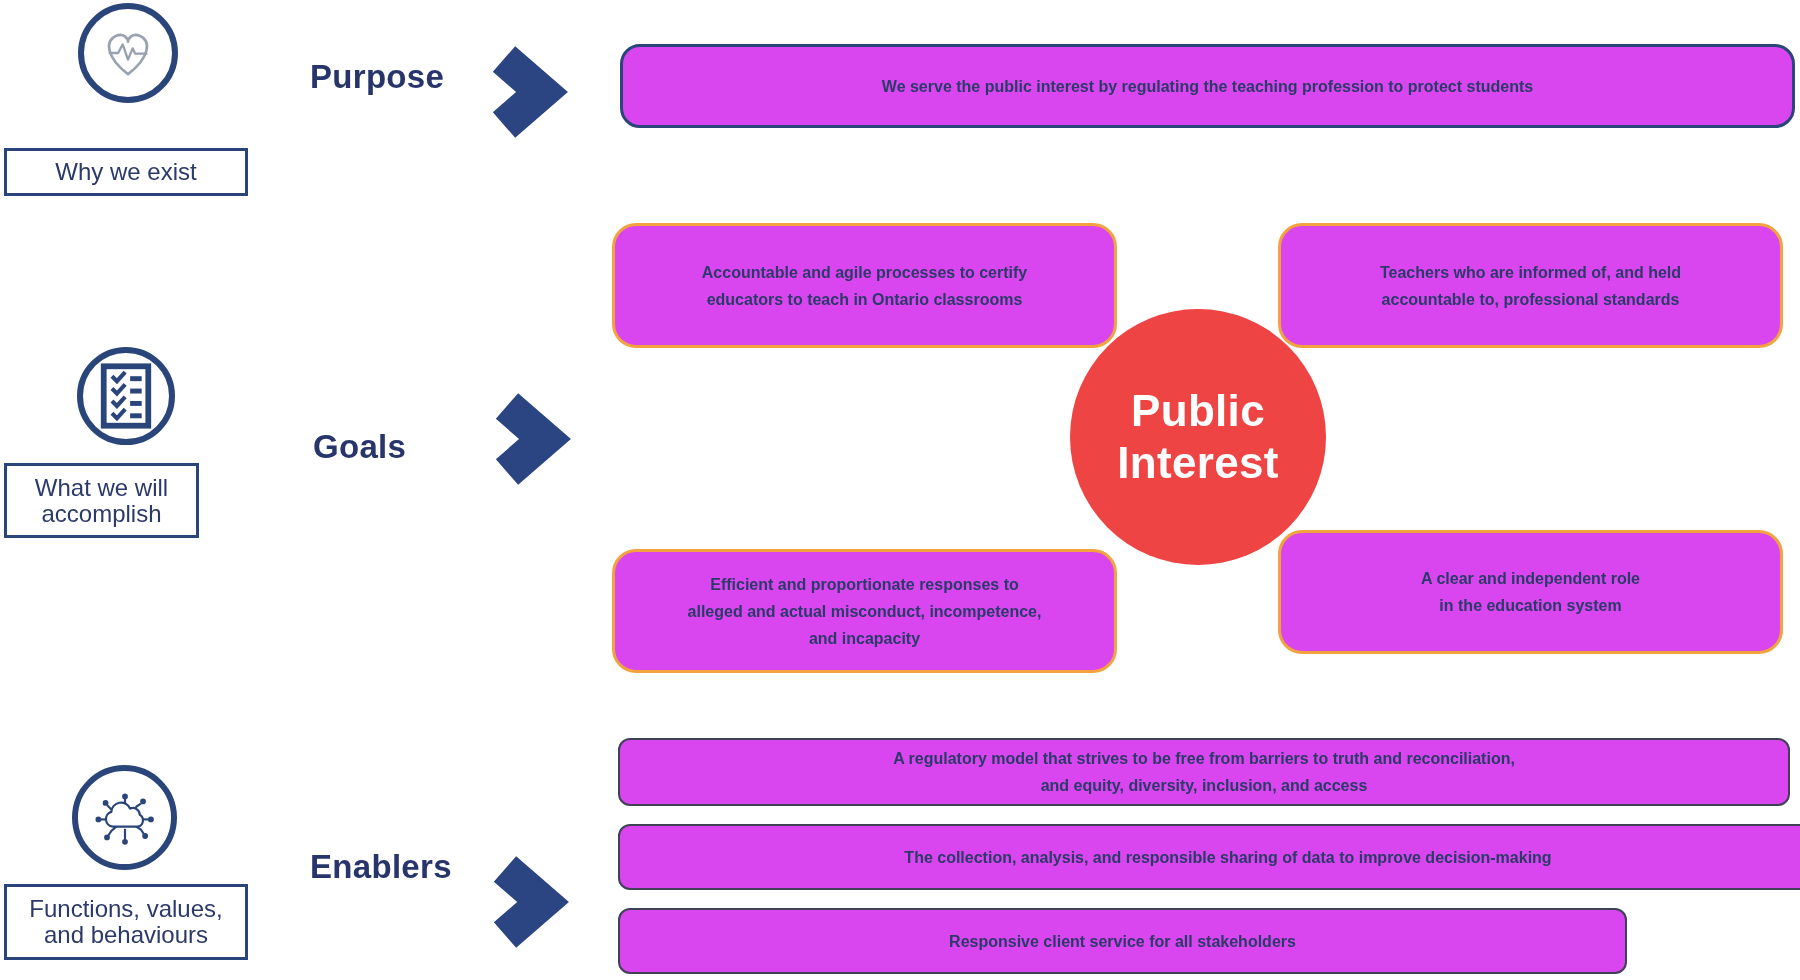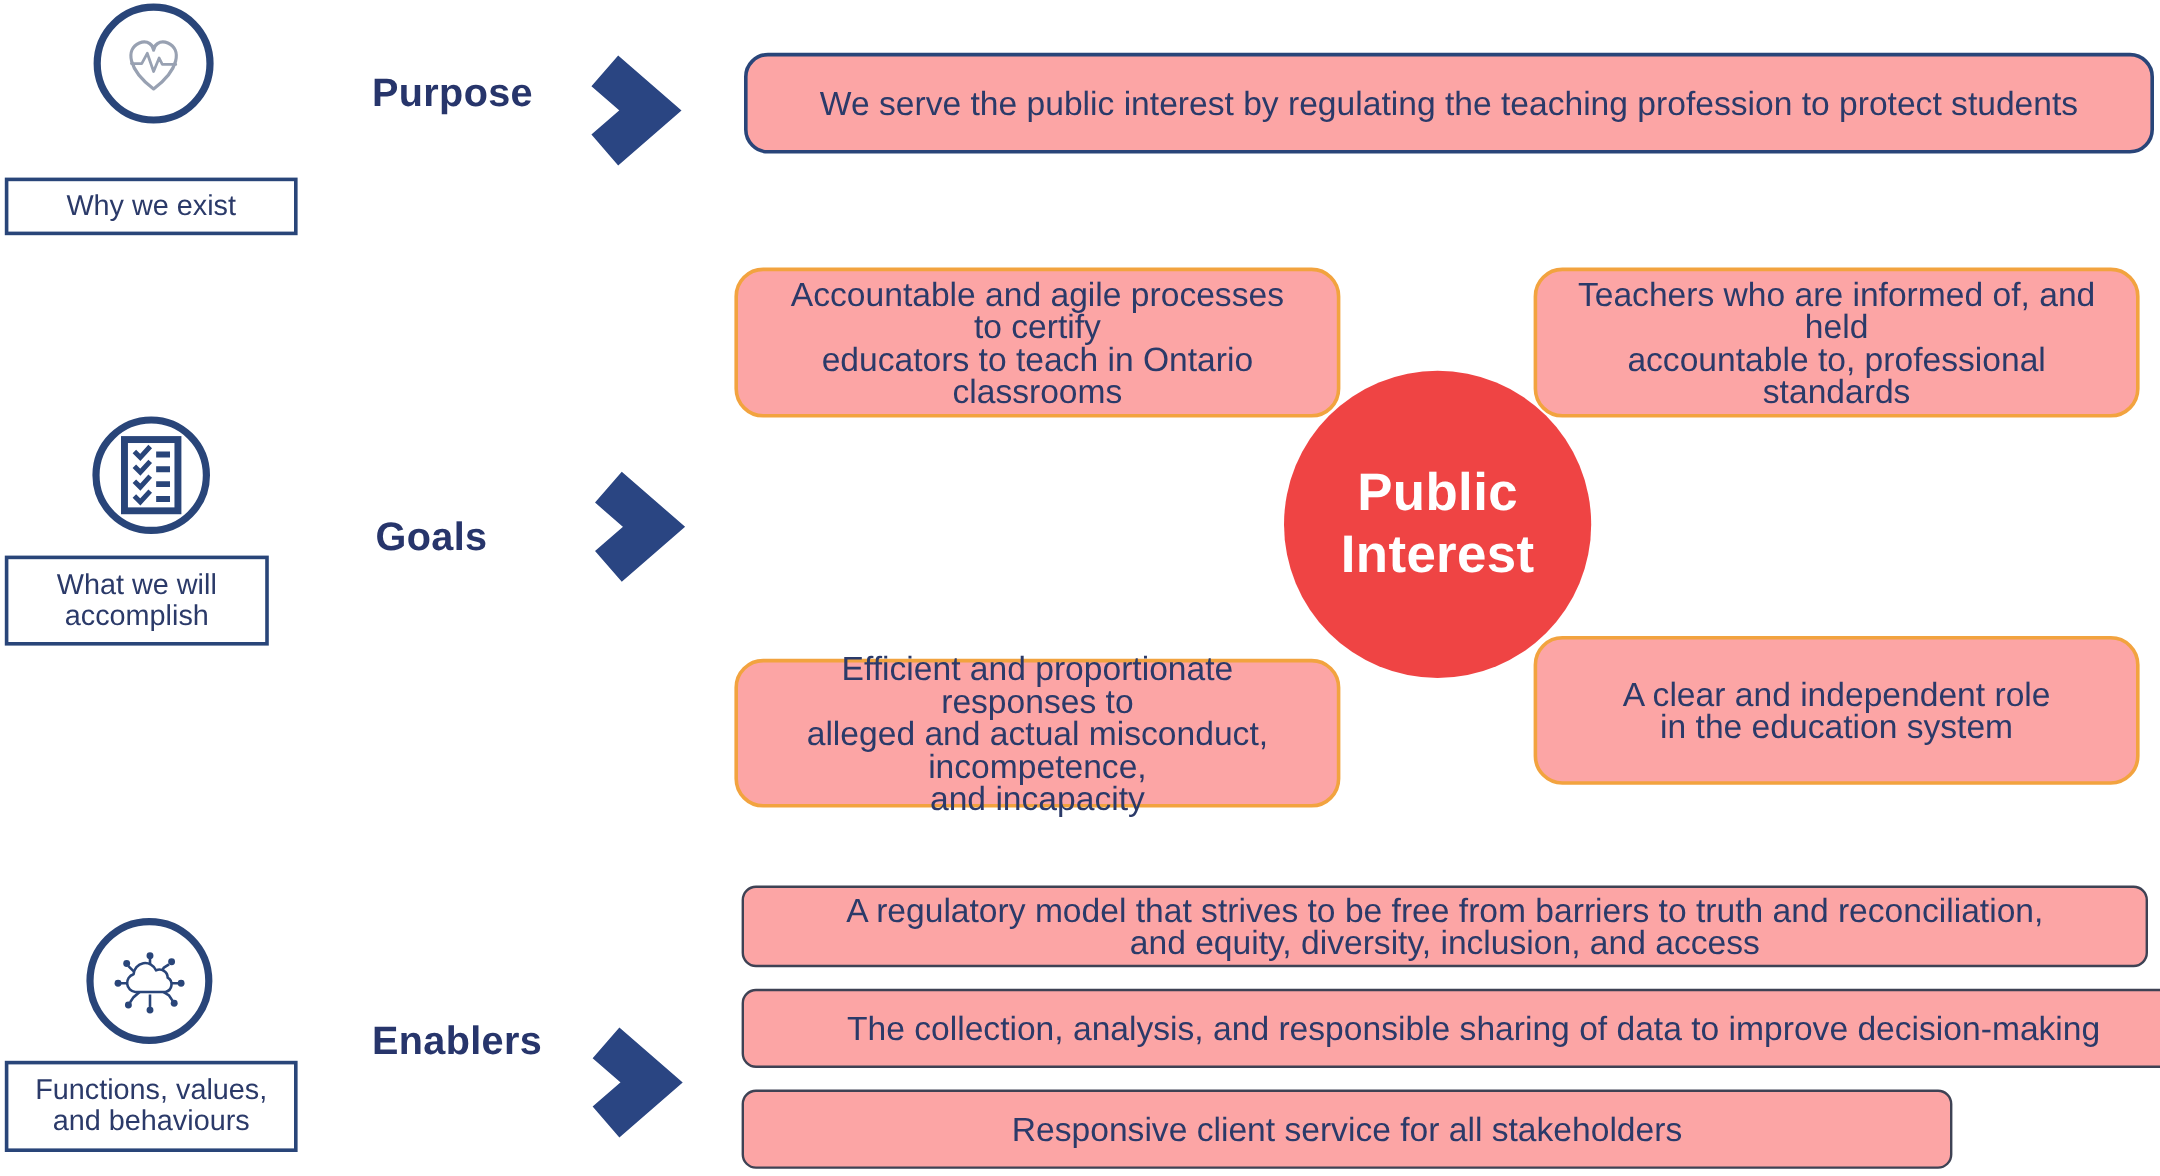--- a/index.html
+++ b/index.html
@@ -14,23 +14,23 @@
   .icon-circle{
     border:6px solid #294579;border-radius:50%;background:#ffffff;
     display:flex;align-items:center;justify-content:center;box-sizing:border-box;
   }
   .label-box{
     border:3px solid #294579;background:#ffffff;box-sizing:border-box;
     display:flex;align-items:center;justify-content:center;text-align:center;
     font-size:24px;line-height:26px;color:#2b3a69;
   }
   .pill{
-    background:#fca5a5;box-sizing:border-box;
+    background:#d946ef;box-sizing:border-box;
     display:flex;flex-direction:column;align-items:center;justify-content:center;
-    text-align:center;font-size:28px;line-height:27px;color:#2b3a69;
+    text-align:center;font-size:16px;line-height:27px;color:#2b3a69;font-weight:bold;
   }
   .purpose-box{border:3px solid #294579;border-radius:20px;}
   .goal-box{border:3px solid #f2a33f;border-radius:24px;z-index:1;}
   .enabler-box{border:2.5px solid #3e4254;border-radius:12px;}
   .badge{
     border-radius:50%;background:#ef4444;z-index:2;
     display:flex;align-items:center;justify-content:center;text-align:center;
     color:#ffffff;font-weight:700;font-size:44px;line-height:52px;letter-spacing:.3px;
   }
   .line{display:block;}
@@ -69,21 +69,21 @@
           <line x1="37" y1="19" x2="51" y2="19" stroke-width="6"></line>
         <path d="M15,31 l6,6 l10,-11" stroke-width="5"></path>
           <line x1="37" y1="34" x2="51" y2="34" stroke-width="6"></line>
         <path d="M15,46 l6,6 l10,-11" stroke-width="5"></path>
           <line x1="37" y1="49" x2="51" y2="49" stroke-width="6"></line>
         <path d="M15,61 l6,6 l10,-11" stroke-width="5"></path>
           <line x1="37" y1="64" x2="51" y2="64" stroke-width="6"></line>
       </g>
     </svg>
   </div>
-  <div class="label-box abs" style="left:4px;top:463px;width:220px;height:75px;">
+  <div class="label-box abs" style="left:4px;top:463px;width:195px;height:75px;">
     <div>
       <span class="line">What we will</span>
       <span class="line">accomplish</span>
     </div>
   </div>
 
   <div class="heading abs" style="left:313px;top:428px;">Goals</div>
 
   <svg class="abs" style="left:491px;top:392px;" width="82" height="94" viewBox="0 0 82 94">
     <path d="M16,14 L54,47 L16,80" fill="none" stroke="#2a4582" stroke-width="34" stroke-linejoin="miter" stroke-miterlimit="10"></path>

